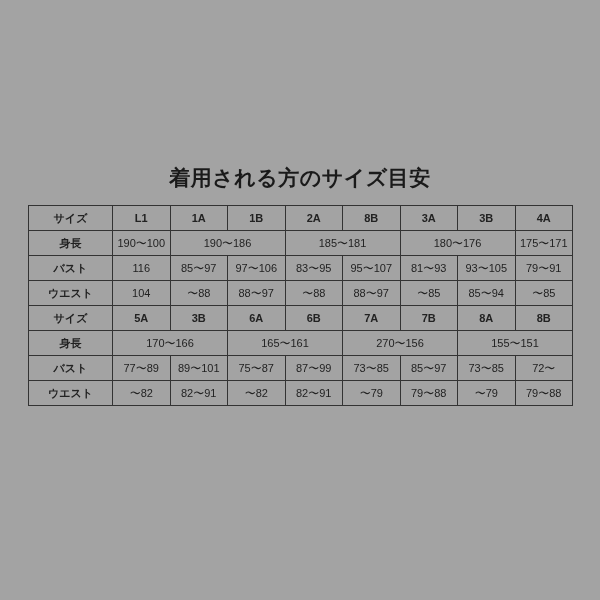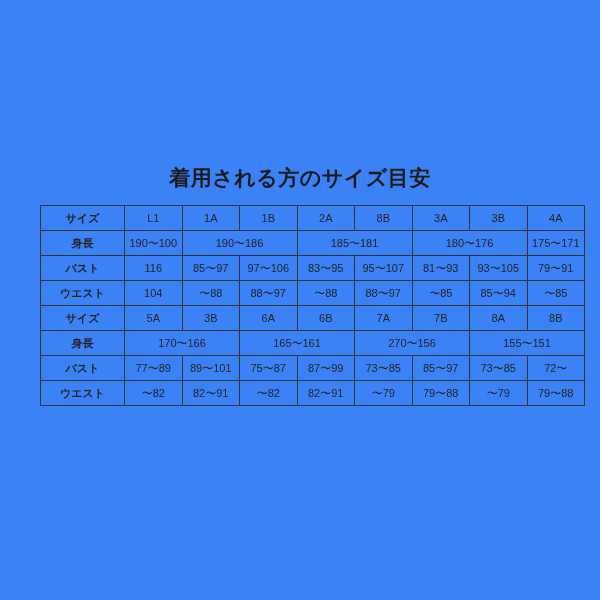--- a/index.html
+++ b/index.html
@@ -7,40 +7,39 @@
     padding: 0;
     width: 600px;
     height: 600px;
     background: #ffffff;
     font-family: "Liberation Sans", sans-serif;
   }
   #page {
     position: relative;
     width: 600px;
     height: 600px;
-    background: #3b82f6;
+    background: #a3a3a3;
     overflow: hidden;
   }
   .title {
     position: absolute;
     top: 164px;
     left: 0;
     width: 600px;
     text-align: center;
     font-size: 21px;
     font-weight: bold;
     color: #1a1a1a;
     letter-spacing: 0.5px;
   }
   .table-wrap {
     position: absolute;
     top: 205px;
     left: 28px;
     width: 544px;
-    margin-left: 12px;
   }
   table.size-table {
     border-collapse: collapse;
     table-layout: fixed;
     width: 544px;
   }
   table.size-table td {
     border: 1px solid #333333;
     height: 24px;
     text-align: center;
@@ -51,21 +50,21 @@
     white-space: nowrap;
     overflow: hidden;
   }
   td.rowhead {
     color: #cc0000;
     font-weight: bold;
     font-size: 12px;
   }
   td.colhead {
     color: #cc0000;
-    font-weight: normal;
+    font-weight: bold;
     font-size: 12px;
   }
   
   col.c0 { width: 84px; }
   col.cd { width: 57.5px; }
 </style>
 </head>
 <body>
 
 <div id="page">

